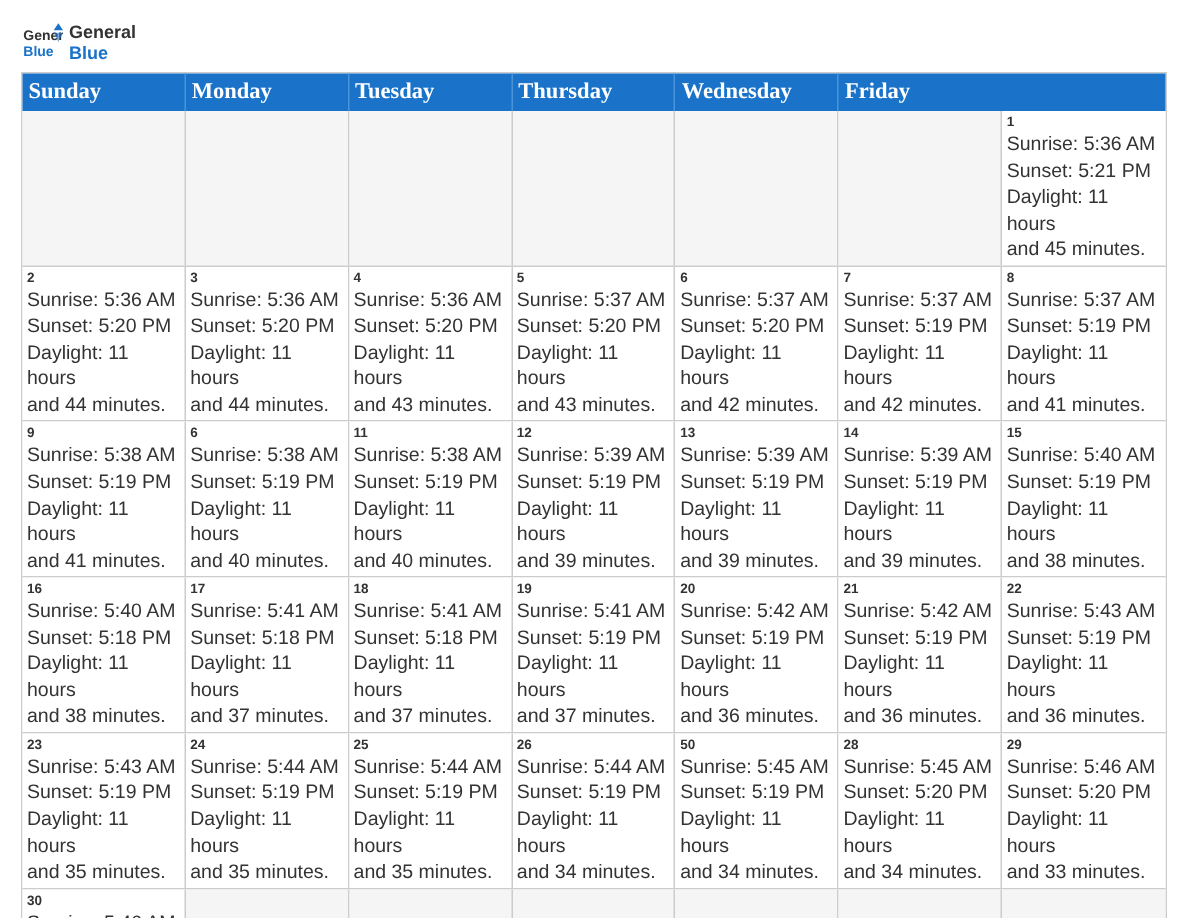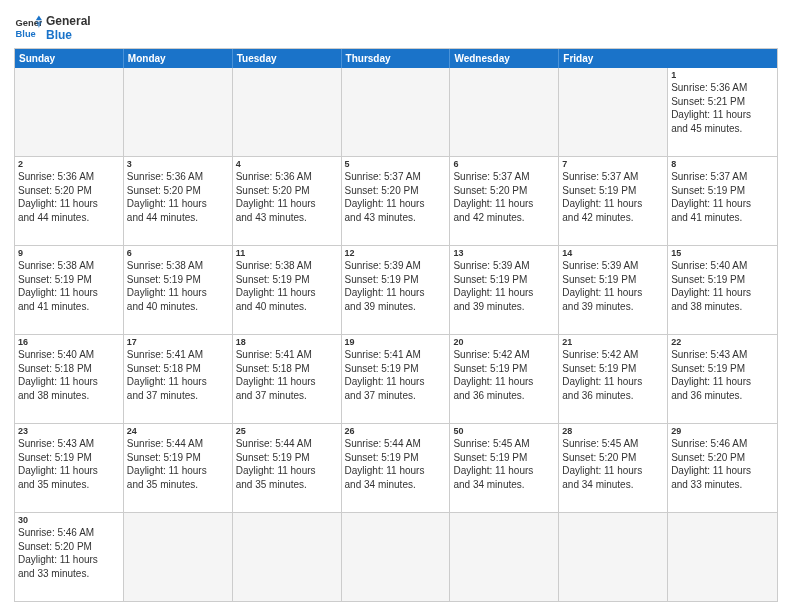--- a/index.html
+++ b/index.html
@@ -52,25 +52,26 @@
       flex-direction: column;
       border: 1px solid #ccc;
     }
     .cal-header {
       display: grid;
       grid-template-columns: repeat(7, 1fr);
       background: #1a73c9;
     }
     .cal-header-cell {
       color: #fff;
-      font-size: 10px;
+      font-size: 15px;
       font-weight: bold;
       padding: 4px 4px;
       text-align: left;
       border-right: 1px solid #4a93d9;
+      font-family: Liberation Serif, serif;
     }
     .cal-header-cell:last-child { border-right: none; }
     .cal-body {
       flex: 1;
       display: flex;
       flex-direction: column;
     }
     .cal-row {
       display: grid;
       grid-template-columns: repeat(7, 1fr);
@@ -89,21 +90,21 @@
     }
     .cal-cell:last-child { border-right: none; }
     .cal-cell.empty { background: #f5f5f5; }
     .day-num {
       font-weight: bold;
       font-size: 9px;
       margin-bottom: 1px;
       display: block;
     }
     .cell-info {
-      font-size: 10px;
+      font-size: 13px;
       line-height: 1.35;
       color: #333;
     }
   </style>
 </head>
 <body>
 
 <div class="page">
   <div class="header">
     <div class="logo">

